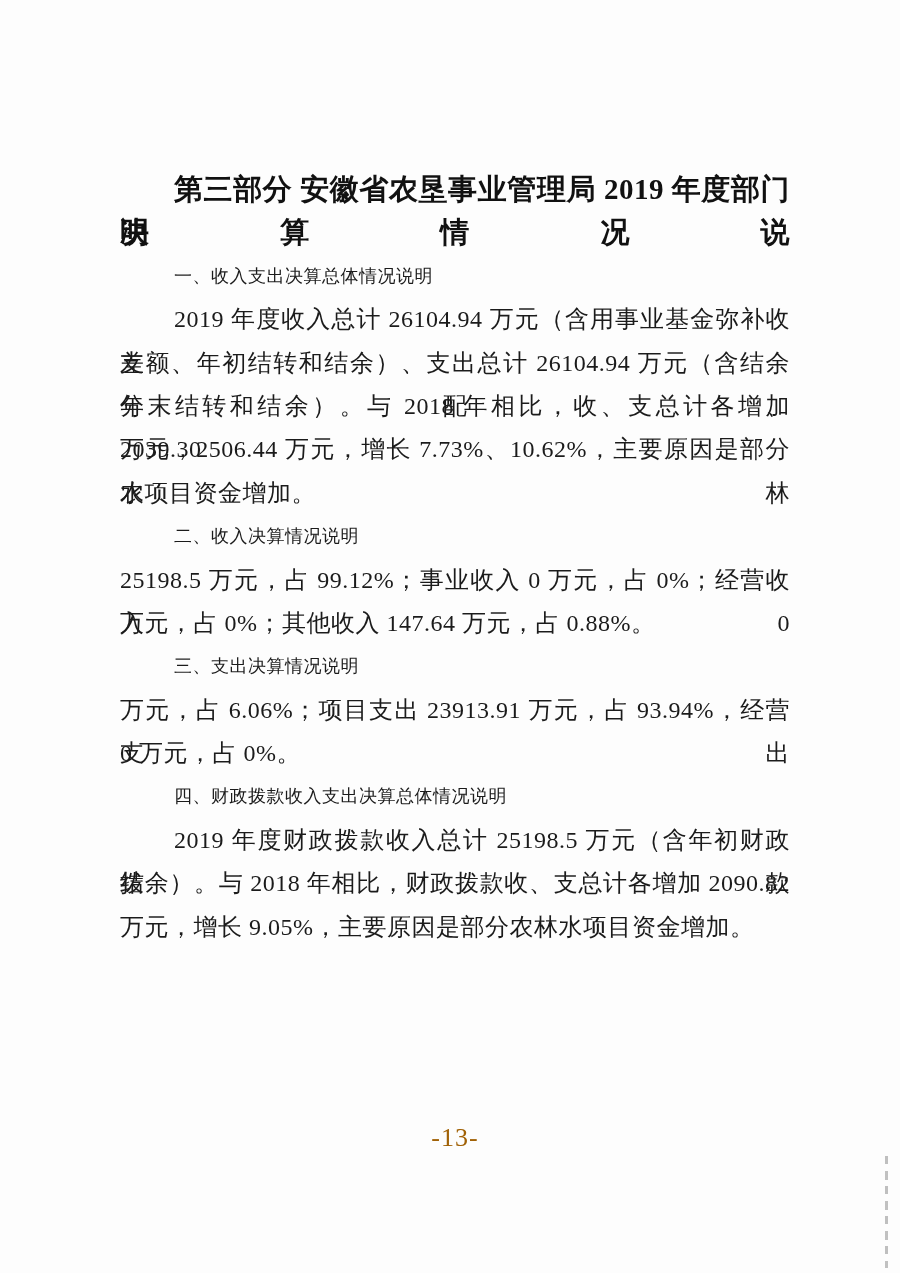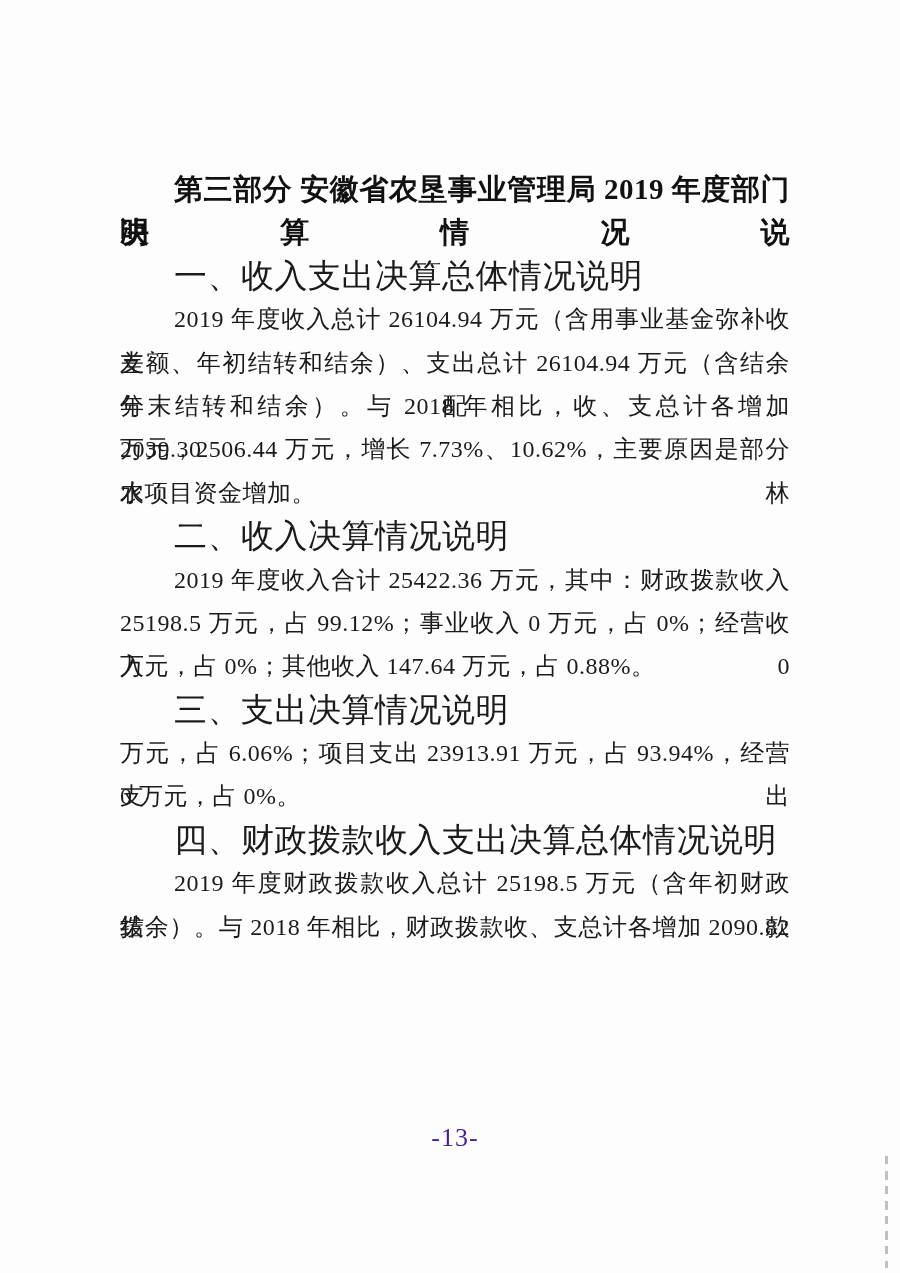--- a/index.html
+++ b/index.html
@@ -36,31 +36,31 @@
   }
   .line.indent {
     text-indent: 54px;
   }
   .line.title {
     font-weight: 700;
     font-size: 29px;
     color: #111111;
   }
   .line.heading {
-    font-size: 33px;
+    font-size: 18px;
   }
   .page-number {
     position: absolute;
     left: 120px;
     top: 1118px;
     width: 670px;
     text-align: center;
     font-size: 26px;
     line-height: 40px;
-    color: #4c1d95;
+    color: #a16207;
     letter-spacing: 1px;
   }
   .scan-artifact {
     position: absolute;
     left: 885px;
     top: 1156px;
     width: 3px;
     height: 112px;
     background: repeating-linear-gradient(
       to bottom,
@@ -81,29 +81,29 @@
     <div class="line title">明</div>
 
     <div class="line heading indent">一、收入支出决算总体情况说明</div>
     <div class="line indent justify">2019 年度收入总计 26104.94 万元（含用事业基金弥补收支</div>
     <div class="line justify">差额、年初结转和结余）、支出总计 26104.94 万元（含结余分配、</div>
     <div class="line justify">年末结转和结余）。与 2018 年相比，收、支总计各增加 2039.30</div>
     <div class="line justify">万元，2506.44 万元，增长 7.73%、10.62%，主要原因是部分农林</div>
     <div class="line">水项目资金增加。</div>
 
     <div class="line heading indent">二、收入决算情况说明</div>
-    <div class="line indent justify">2019 年度收入合计 25422.36 万元，其中：财政拨款收入</div>
     <div class="line justify">25198.5 万元，占 99.12%；事业收入 0 万元，占 0%；经营收入 0</div>
     <div class="line">万元，占 0%；其他收入 147.64 万元，占 0.88%。</div>
 
     <div class="line heading indent">三、支出决算情况说明</div>
     <div class="line justify">万元，占 6.06%；项目支出 23913.91 万元，占 93.94%，经营支出</div>
     <div class="line">0 万元，占 0%。</div>
 
     <div class="line heading indent">四、财政拨款收入支出决算总体情况说明</div>
     <div class="line indent justify">2019 年度财政拨款收入总计 25198.5 万元（含年初财政拨款</div>
     <div class="line justify">结余）。与 2018 年相比，财政拨款收、支总计各增加 2090.82</div>
+    <div class="line">万元，增长 9.05%，主要原因是部分农林水项目资金增加。</div>
 
   </div>
 
   <div class="page-number">-13-</div>
   <div class="scan-artifact"></div>
 </div>
 
 </body></html>

